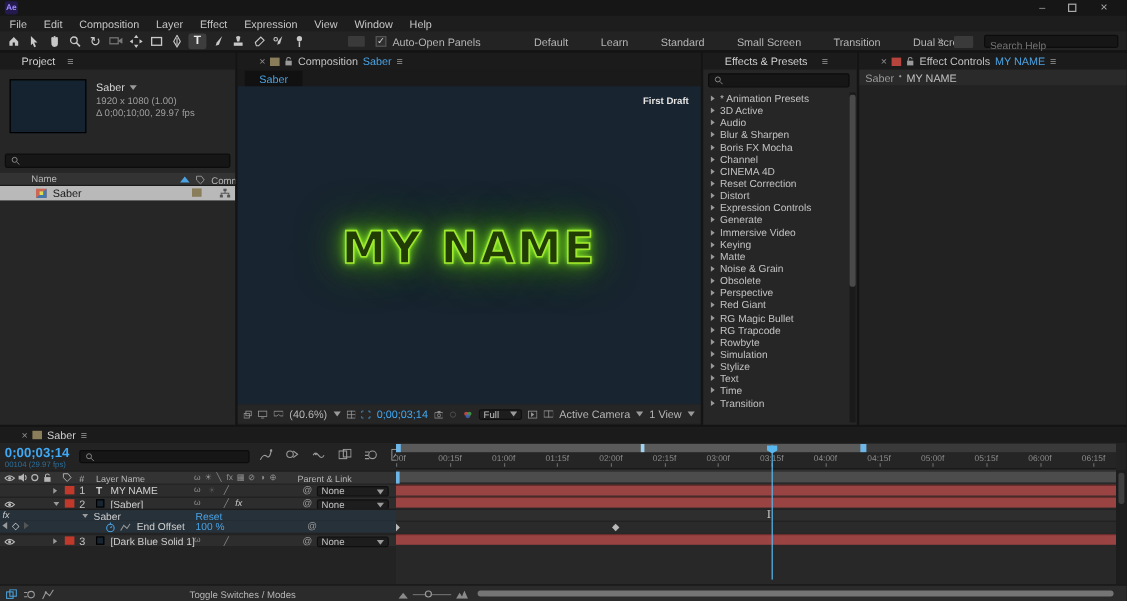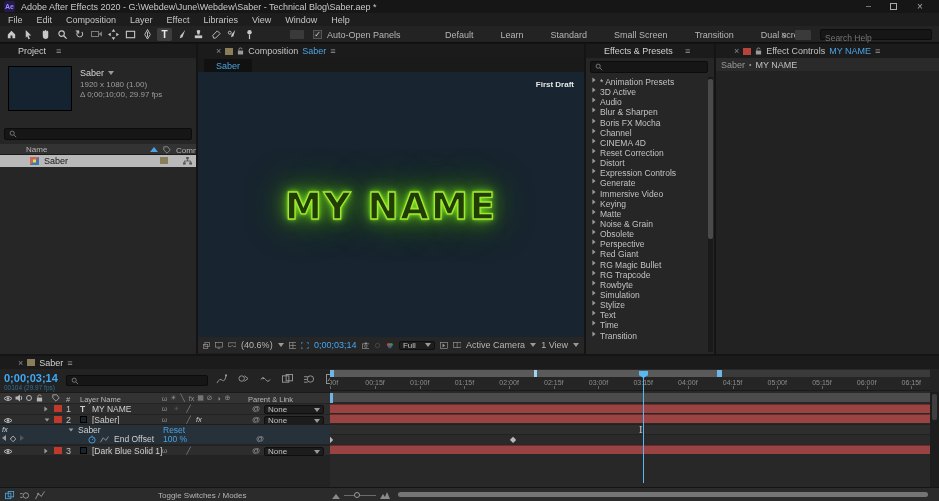--- a/index.html
+++ b/index.html
@@ -19,21 +19,21 @@
   .ham { color:#9a9a9a; font-size:9px; letter-spacing:0; }
   .blue { color:#4ba3e3; }
   .searchbox { background:#161616; border:1px solid #0c0c0c; border-radius:2px;
                display:flex; align-items:center; gap:3px; padding:0 4px; color:#8a8a8a; }
   .searchbox input { background:transparent; border:none; outline:none; color:#9a9a9a;
                      font-family:"Liberation Sans",sans-serif; font-size:8.5px; width:100%; }
   .tri-r { width:0; height:0; border-left:4px solid #9a9a9a; border-top:3px solid transparent; border-bottom:3px solid transparent; display:inline-block; }
   .tri-d { width:0; height:0; border-top:4px solid #9a9a9a; border-left:3px solid transparent; border-right:3px solid transparent; display:inline-block; }
   .tool { width:15px; height:13px; display:flex; align-items:center; justify-content:center; color:#c8c8c8; }
   .tool svg { display:block; }
-  .fx-row { display:flex; gap:4px; height:10.15px; padding-left:6px; color:#c2c2c2; font-size:8.5px; white-space:nowrap; }
+  .fx-row { display:flex; align-items:center; gap:4px; height:10.15px; padding-left:6px; color:#c2c2c2; font-size:8.5px; white-space:nowrap; }
   .menu-item { padding:0 7px; color:#c6c6c6; font-size:9px; }
   .ws-item { color:#b5b5b5; font-size:9px; margin-right:27px; white-space:nowrap; }
   .dd { background:#1d1d1d; border:1px solid #0f0f0f; border-radius:2px; height:9px;
         display:flex; align-items:center; justify-content:space-between; padding:0 3px; color:#c2c2c2; font-size:8px; }
   .sw { font-size:7px; color:#8f8f8f; width:9px; text-align:center; display:inline-block; }
   .tick { position:relative; width:44.7px; flex:0 0 44.7px; text-align:center; color:#8d8d8d; font-size:7px; }
   .tick::after { content:''; position:absolute; left:50%; bottom:-3px; width:1px; height:3px; background:#666; }
   .kf { color:#b8b8b8; font-size:8px; }
   .glow-text {
     font-weight:bold; font-size:37px; letter-spacing:2px; color:#223c06;
@@ -43,35 +43,34 @@
   }
   .lnum { width:10px; text-align:left; color:#c2c2c2; }
   .rowtxt { font-size:8.5px; color:#cfcfcf; white-space:nowrap; }
   .redbar { position:absolute; left:0; width:600px; height:9px; background:#9a4343; border-top:1px solid #6b2c2c; }
 </style>
 </head>
 <body>
 
 <div class="abs flex" style="left:0;top:0;width:939px;height:13px;background:#161616;">
   <span class="abs" style="left:4px;top:1px;width:11px;height:11px;background:#241a4d;border-radius:2px;color:#9d8cff;font-size:7px;font-weight:bold;text-align:center;line-height:11px;">Ae</span>
-  <span class="abs" style="left:21px;top:2px;color:#c9c9c9;">Adobe After Effects 2020 - G:\Webdew\June\Webdew\Saber - Technical Blog\Saber.aep *</span>
   <span class="abs" style="left:866px;top:1px;color:#aaa;">–</span>
   <span class="abs" style="left:890px;top:3px;width:7px;height:7px;border:1px solid #aaa;"></span>
   <span class="abs" style="left:917px;top:1px;color:#aaa;font-size:10px;">×</span>
 </div>
 
 <div class="abs flex" style="left:0;top:13px;width:939px;height:13px;background:#1d1d1d;">
   <div class="flex" style="padding-left:1px;">
 
   <span class="menu-item">File</span>
       <span class="menu-item">Edit</span>
       <span class="menu-item">Composition</span>
       <span class="menu-item">Layer</span>
       <span class="menu-item">Effect</span>
-      <span class="menu-item">Libraries</span>
+      <span class="menu-item">Expression</span>
       <span class="menu-item">View</span>
       <span class="menu-item">Window</span>
       <span class="menu-item">Help</span>
     </div>
 </div>
 
 <div class="abs flex" style="left:0;top:26px;width:939px;height:17px;background:#232323;border-bottom:1px solid #0e0e0e;">
   <div class="flex" style="padding-left:4px;gap:2px;">
     <span class="tool">
         <svg width="11" height="11" viewBox="0 0 12 12">

